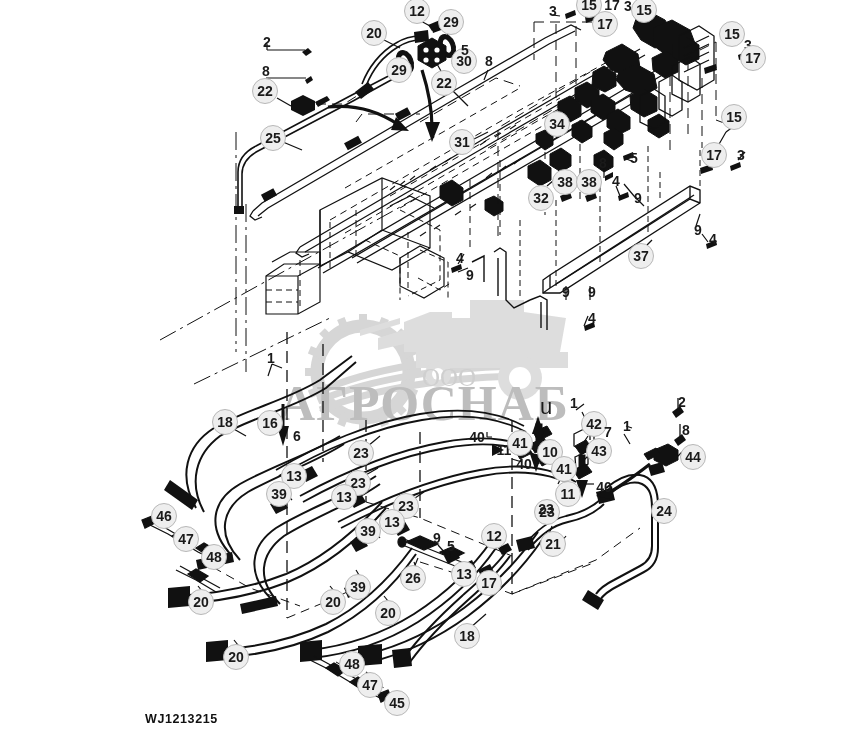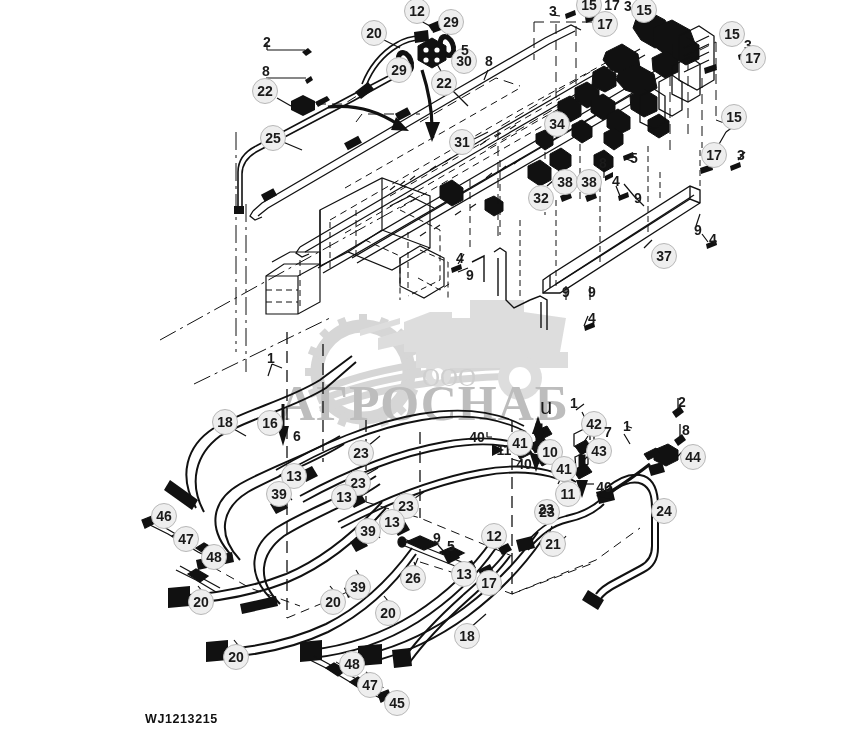--- a/index.html
+++ b/index.html
@@ -589,21 +589,21 @@
       <div class="cal" style="left: 462px; top: 142px;">31</div>
       <div class="cal" style="left: 541px; top: 198px;">32</div>
       <div class="cal" style="left: 565px; top: 182px;">38</div>
       <div class="cal" style="left: 589px; top: 182px;">38</div>
       <div class="lbl" style="left: 634px; top: 158px;">5</div>
       <div class="lbl" style="left: 603px; top: 163px;">8</div>
       <div class="lbl" style="left: 616px; top: 181px;">4</div>
       <div class="lbl" style="left: 638px; top: 198px;">9</div>
       <div class="lbl" style="left: 698px; top: 230px;">9</div>
       <div class="lbl" style="left: 713px; top: 239px;">4</div>
-      <div class="cal" style="left: 641px; top: 256px; margin-left: 23px;">37</div>
+      <div class="cal" style="left: 641px; top: 256px;">37</div>
       <div class="lbl" style="left: 460px; top: 258px;">4</div>
       <div class="lbl" style="left: 470px; top: 275px;">9</div>
       <div class="lbl" style="left: 566px; top: 292px;">9</div>
       <div class="lbl" style="left: 592px; top: 292px;">9</div>
       <div class="lbl" style="left: 592px; top: 318px;">4</div>
       <div class="lbl" style="left: 271px; top: 358px;">1</div>
       <div class="cal" style="left: 225px; top: 422px;">18</div>
       <div class="cal" style="left: 270px; top: 423px;">16</div>
       <div class="lbl" style="left: 297px; top: 436px;">6</div>
       <div class="cal" style="left: 361px; top: 453px;">23</div>

